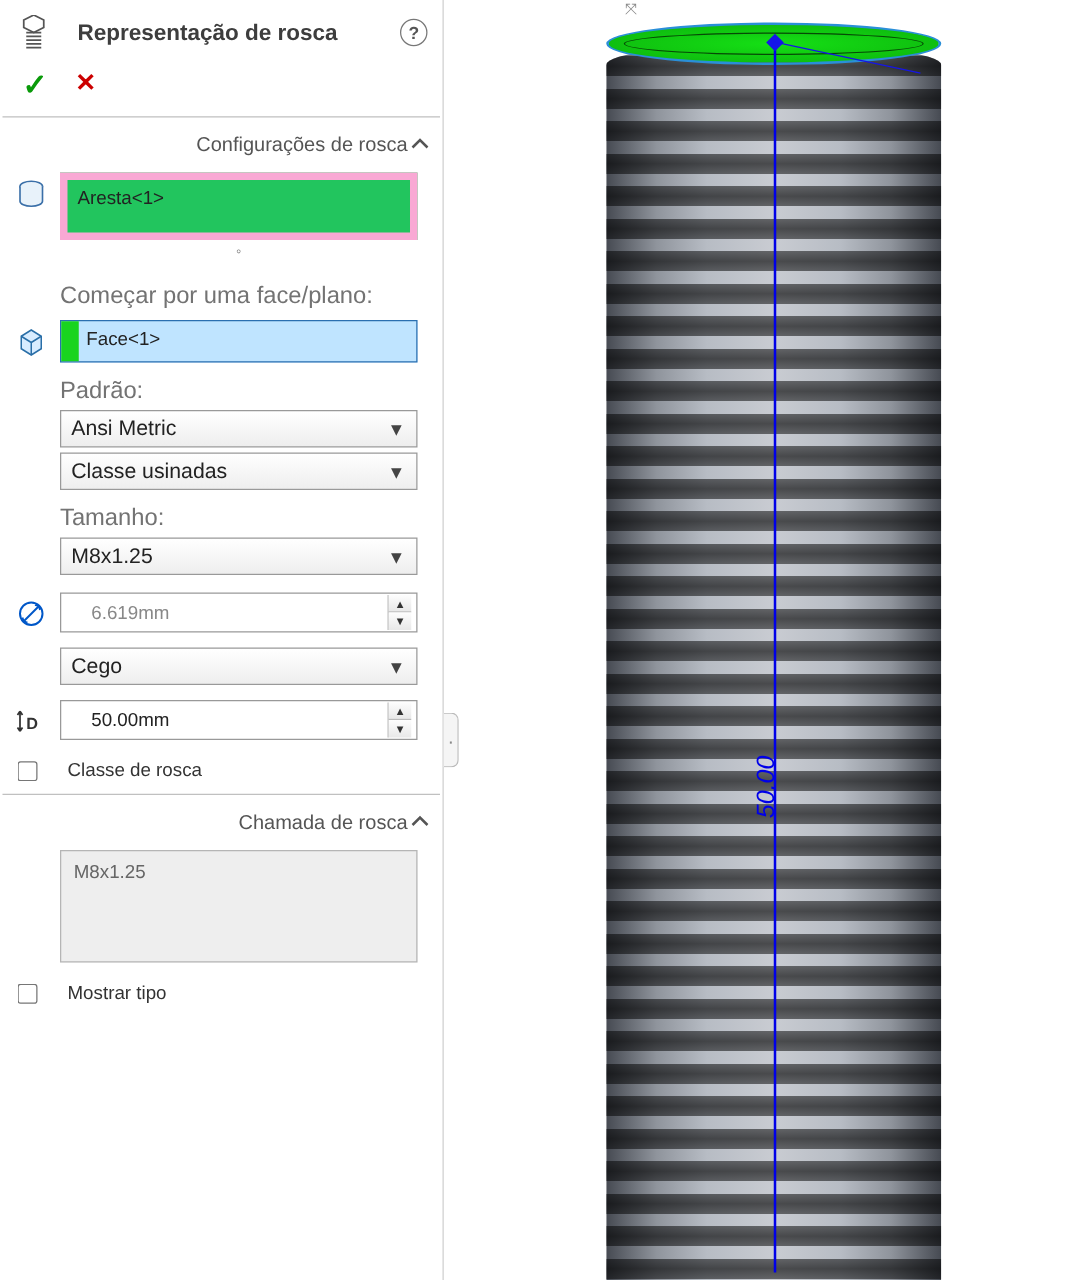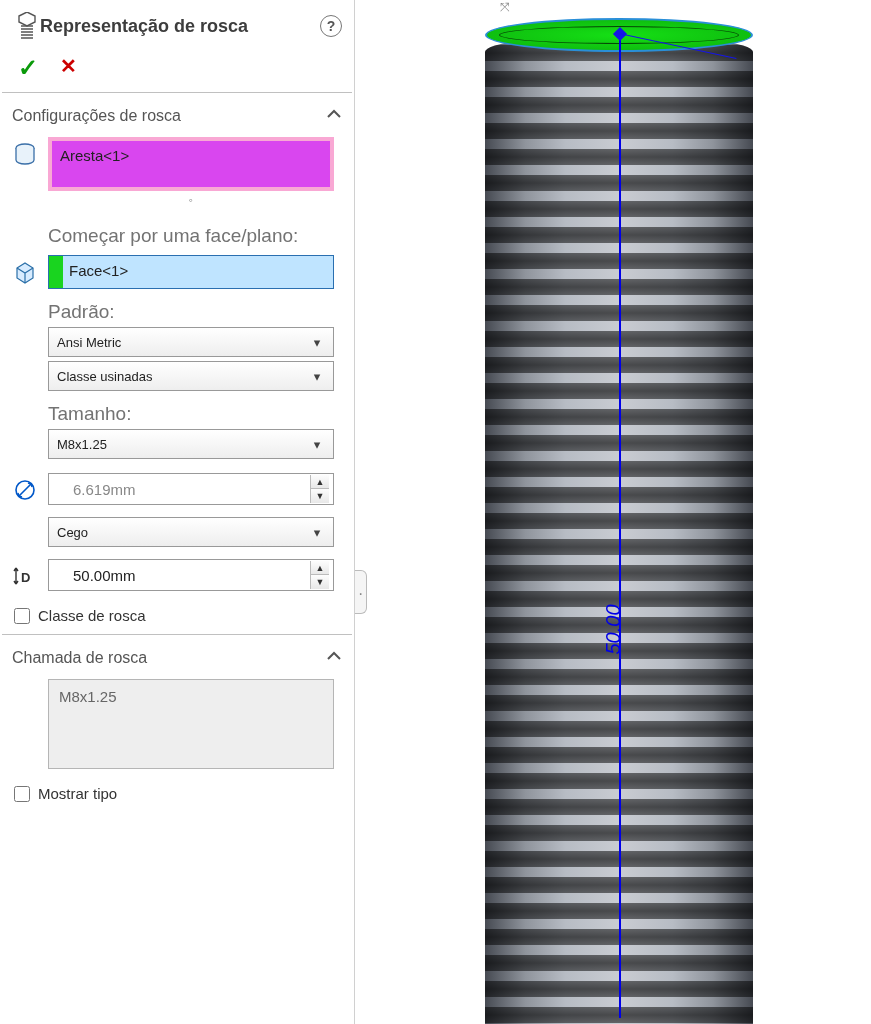--- a/index.html
+++ b/index.html
@@ -1,60 +1,60 @@
 <!DOCTYPE html>
 <html><head>
 <meta charset="utf-8">
 <style>
 * { box-sizing: border-box; margin: 0; padding: 0; font-family: "Segoe UI", Arial, sans-serif; }
 body { background: #fff; width: 871px; height: 1024px; overflow: hidden; position: relative; }
 
 
 .panel { position: absolute; left: 0; top: 0; width: 355px; height: 1024px; background: #fff; border-right: 1px solid #d0d0d0; }
 
-.titlebar { display: flex; align-items: center; padding: 12px 12px 10px 14px; gap: 0; }
+.titlebar { display: flex; align-items: center; padding: 12px 12px 10px 14px; gap: 22px; }
 .titlebar .feature-icon { width: 26px; height: 28px; display: flex; align-items: center; justify-content: center; }
 .titlebar .title { font-size: 18px; font-weight: 600; color: #3d3d3d; flex: 1; }
 .titlebar .help { width: 22px; height: 22px; border: 1.5px solid #777; border-radius: 50%; display: flex; align-items: center; justify-content: center; color: #555; font-size: 14px; font-weight: bold; }
 
 .okcancel { display: flex; gap: 22px; padding: 4px 14px 10px 18px; }
 .okcancel .ok { color: #0a9a0a; font-size: 24px; font-weight: bold; }
 .okcancel .cancel { color: #cc0000; font-size: 20px; font-weight: bold; }
 
 .hr { height: 1px; background: #c0c0c0; margin: 0 2px; }
 
-.section-head { display: flex; align-items: center; padding: 14px 10px 10px 12px; }
+.section-head { display: flex; align-items: center; padding: 14px 10px 10px 12px; text-align: right; }
 .section-head .label { font-size: 16px; color: #555; flex: 1; }
 .section-head .caret { width: 18px; height: 18px; color: #555; }
 
 .field-row { display: flex; align-items: flex-start; padding: 2px 20px 2px 12px; gap: 10px; }
 .field-row .icon { width: 26px; height: 26px; flex-shrink: 0; display: flex; align-items: center; justify-content: center; margin-top: 4px; }
 .field-row .stack { flex: 1; min-width: 0; }
 
 .label-text { font-size: 19px; color: #737373; margin-bottom: 4px; margin-top: 8px; }
 
-.listbox { border: 4px solid #f9a8d4; background: #d946ef; padding: 6px 8px; font-size: 15px; color: #222; min-height: 34px; }
+.listbox { border: 6px solid #f9a8d4; background: #22c55e; padding: 6px 8px; font-size: 15px; color: #222; min-height: 34px; }
 .listbox.tall { min-height: 54px; }
 .listbox.face { background: #bfe4ff; border: 1px solid #2a6fb0; position: relative; padding-left: 20px; }
 .listbox.face::before { content: ""; position: absolute; left: 0; top: 0; bottom: 0; width: 14px; background: #19d41f; }
 
 .dot-handle { text-align: center; color: #777; font-size: 12px; margin: 2px 0 6px 0; }
 
-.select { display: flex; align-items: center; border: 1px solid #999; background: linear-gradient(#fff,#eee); height: 30px; padding: 0 8px; font-size: 13px; color: #222; position: relative; }
+.select { display: flex; align-items: center; border: 1px solid #999; background: linear-gradient(#fff,#eee); height: 30px; padding: 0 8px; font-size: 17px; color: #222; position: relative; }
 .select .val { flex: 1; }
 .select .dd { width: 16px; text-align: center; color: #444; }
 
 .spinner { display: flex; align-items: center; border: 1px solid #999; background: #fff; height: 32px; padding: 0 4px 0 24px; font-size: 15px; color: #222; }
 .spinner.disabled { color: #888; }
 .spinner .val { flex: 1; }
 .spinner .btns { display: flex; flex-direction: column; border-left: 1px solid #bbb; }
 .spinner .btns div { width: 18px; height: 14px; font-size: 9px; text-align: center; line-height: 14px; background: linear-gradient(#fdfdfd,#e8e8e8); color: #333; }
 .spinner .btns div:first-child { border-bottom: 1px solid #bbb; }
 
-.checkbox-row { display: flex; align-items: center; padding: 14px 14px 10px 14px; gap: 8px; }
+.checkbox-row { display: flex; align-items: center; padding: 14px 14px 10px 14px; gap: 24px; }
 .checkbox-row input { width: 16px; height: 16px; }
 .checkbox-row span { font-size: 15px; color: #333; }
 
 .readonly-box { border: 1px solid #b5b5b5; background: #eee; padding: 8px 10px; min-height: 90px; font-size: 15px; color: #666; }
 
 .side-handle { position: absolute; left: 355px; top: 570px; width: 12px; height: 44px; border: 1px solid #bbb; border-left: none; border-radius: 0 6px 6px 0; background: #f5f5f5; }
 .side-handle::before { content: "·"; position: absolute; left: 3px; top: 14px; color: #888; }
 
 
 .viewport { position: absolute; left: 370px; top: 0; width: 501px; height: 1024px; background: #fff; }

